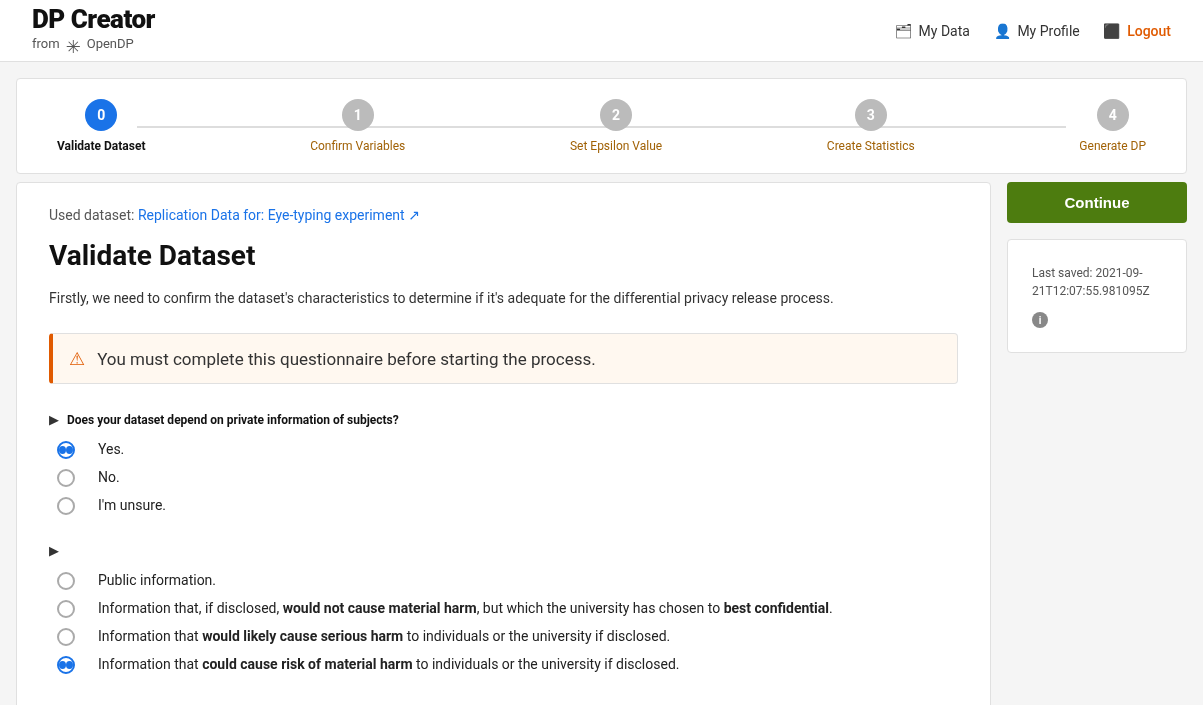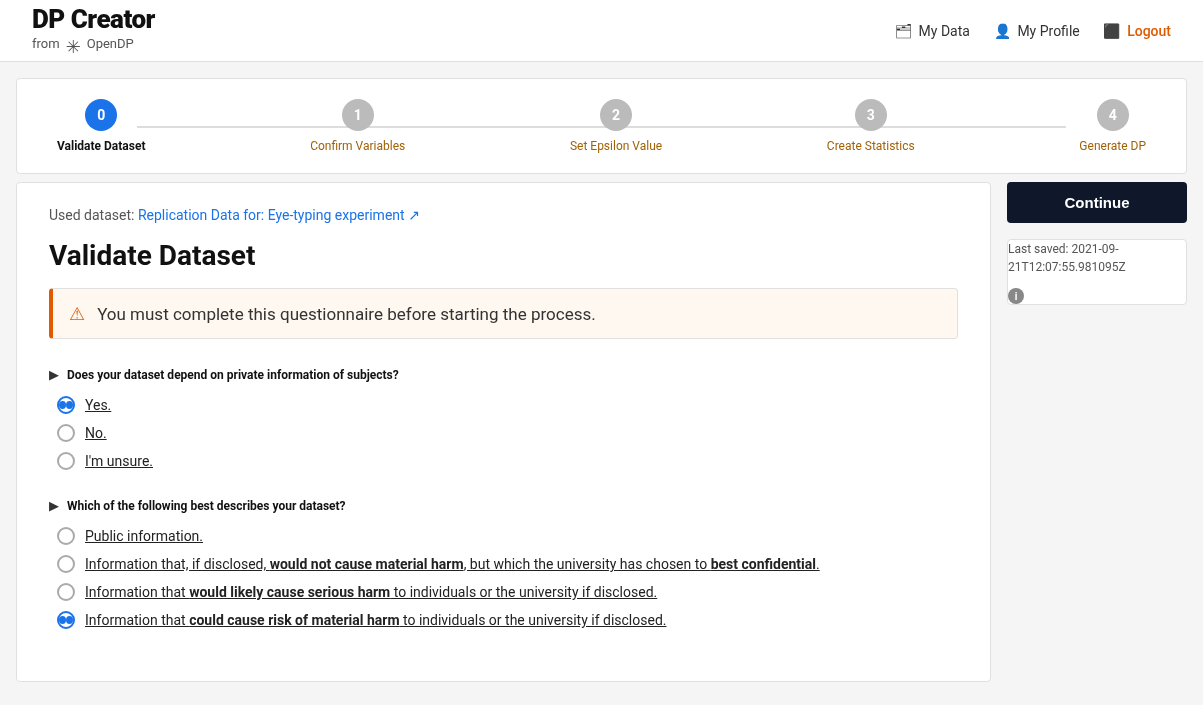--- a/index.html
+++ b/index.html
@@ -20,22 +20,22 @@
     .step-circle.inactive { background: #bbb; color: #fff; }
     .step-label { font-size: 12px; color: #a16207; white-space: nowrap; }
     .step-label.active { font-weight: 700; color: #111; }
 
     
     .main-layout { display: flex; gap: 0; margin: 0 16px; }
     .content-area { flex: 1; background: #fff; border: 1px solid #e0e0e0; border-radius: 4px; padding: 24px 32px; margin-right: 16px; }
     .sidebar { width: 180px; flex-shrink: 0; }
 
     
-    .continue-btn { width: 100%; background: #0f172a; color: #fff; border: none; border-radius: 4px; padding: 12px; font-size: 15px; font-weight: 600; cursor: pointer; margin-bottom: 16px; }
-    .sidebar-info { background: #fff; border: 1px solid #e0e0e0; border-radius: 4px; padding: 0; font-size: 12px; color: #555; }
+    .continue-btn { width: 100%; background: #4d7c0f; color: #fff; border: none; border-radius: 4px; padding: 12px; font-size: 15px; font-weight: 600; cursor: pointer; margin-bottom: 16px; }
+    .sidebar-info { background: #fff; border: 1px solid #e0e0e0; border-radius: 4px; padding: 24px; font-size: 12px; color: #555; }
     .sidebar-info .last-saved { margin-bottom: 12px; line-height: 1.5; }
     .remaining { display: flex; align-items: center; gap: 6px; }
     .info-icon { width: 16px; height: 16px; border-radius: 50%; background: #888; color: #fff; display: inline-flex; align-items: center; justify-content: center; font-size: 10px; font-weight: 700; flex-shrink: 0; }
 
     
     .dataset-link { font-size: 14px; color: #555; margin-bottom: 16px; }
     .dataset-link a { color: #1a73e8; text-decoration: none; }
 
     
     .page-title { font-size: 28px; font-weight: 700; margin-bottom: 16px; color: #111; }
@@ -47,21 +47,21 @@
     .warning-text { font-size: 17px; color: #333; }
 
     
     .question-section { margin-bottom: 28px; }
     .question-header { display: flex; align-items: center; gap: 8px; margin-bottom: 14px; }
     .question-arrow { color: #333; font-size: 13px; }
     .question-title { font-size: 12px; font-weight: 700; color: #111; text-align: right; }
 
     
     .radio-group { display: flex; flex-direction: column; gap: 10px; padding-left: 8px; }
-    .radio-item { display: flex; align-items: center; gap: 10px; cursor: pointer; font-size: 14px; text-decoration: underline; }
+    .radio-item { display: flex; gap: 23px; cursor: pointer; font-size: 14px; }
     .radio-circle { width: 18px; height: 18px; border-radius: 50%; border: 2px solid #aaa; background: #fff; display: flex; align-items: center; justify-content: center; flex-shrink: 0; }
     .radio-circle.checked { border-color: #1a73e8; background: #fff; }
     .radio-circle.checked::after { content: ''; width: 8px; height: 8px; border-radius: 50%; background: #1a73e8; }
     .radio-label { color: #222; }
   </style>
 </head>
 <body>
 
 <div class="header">
   <div class="logo-area">
@@ -120,20 +120,21 @@
 
     <div class="dataset-link">
       <span>Used dataset:</span>
       <a href="#">
         <span>Replication Data for: Eye-typing experiment</span>
         <span> ↗</span>
       </a>
     </div>
 
     <h1 class="page-title">Validate Dataset</h1>
+    <p class="page-desc">Firstly, we need to confirm the dataset's characteristics to determine if it's adequate for the differential privacy release process.</p>
 
     <div class="warning-box">
       <span class="warning-icon">⚠</span>
       <span class="warning-text">You must complete this questionnaire before starting the process.</span>
     </div>
 
     <div class="question-section">
       <div class="question-header">
         <span class="question-arrow">▶</span>
         <span class="question-title">Does your dataset depend on private information of subjects?</span>
@@ -152,21 +153,20 @@
         <label class="radio-item">
           <div class="radio-circle"></div>
           <span class="radio-label">I'm unsure.</span>
         </label>
       </div>
     </div>
 
     <div class="question-section">
       <div class="question-header">
         <span class="question-arrow">▶</span>
-        <span class="question-title">Which of the following best describes your dataset?</span>
       </div>
       <div class="radio-group">
         <label class="radio-item">
           <div class="radio-circle"></div>
           <span class="radio-label">Public information.</span>
         </label>
         <label class="radio-item">
           <div class="radio-circle"></div>
           <span class="radio-label">Information that, if disclosed, <strong>would not cause material harm</strong>, but which the university has chosen to <strong>best confidential</strong>.</span>
         </label>

